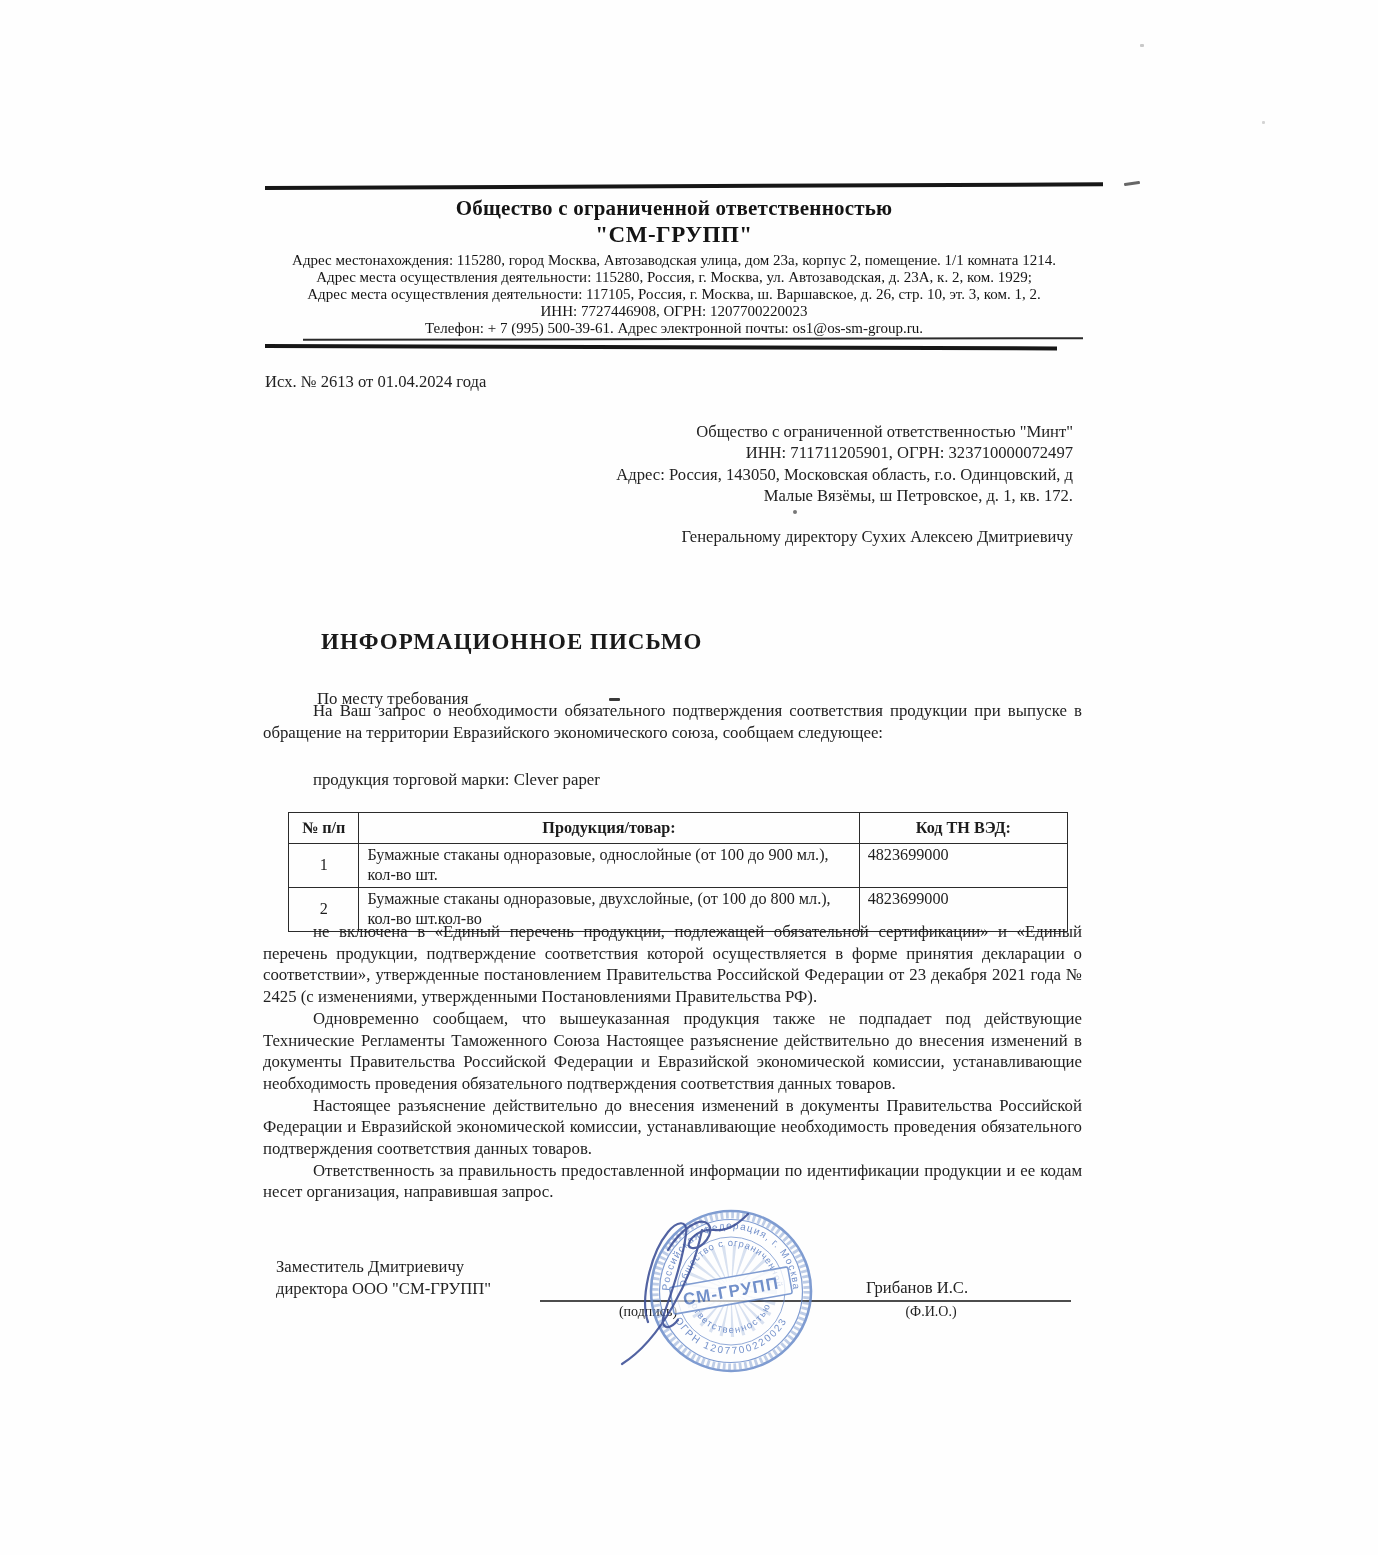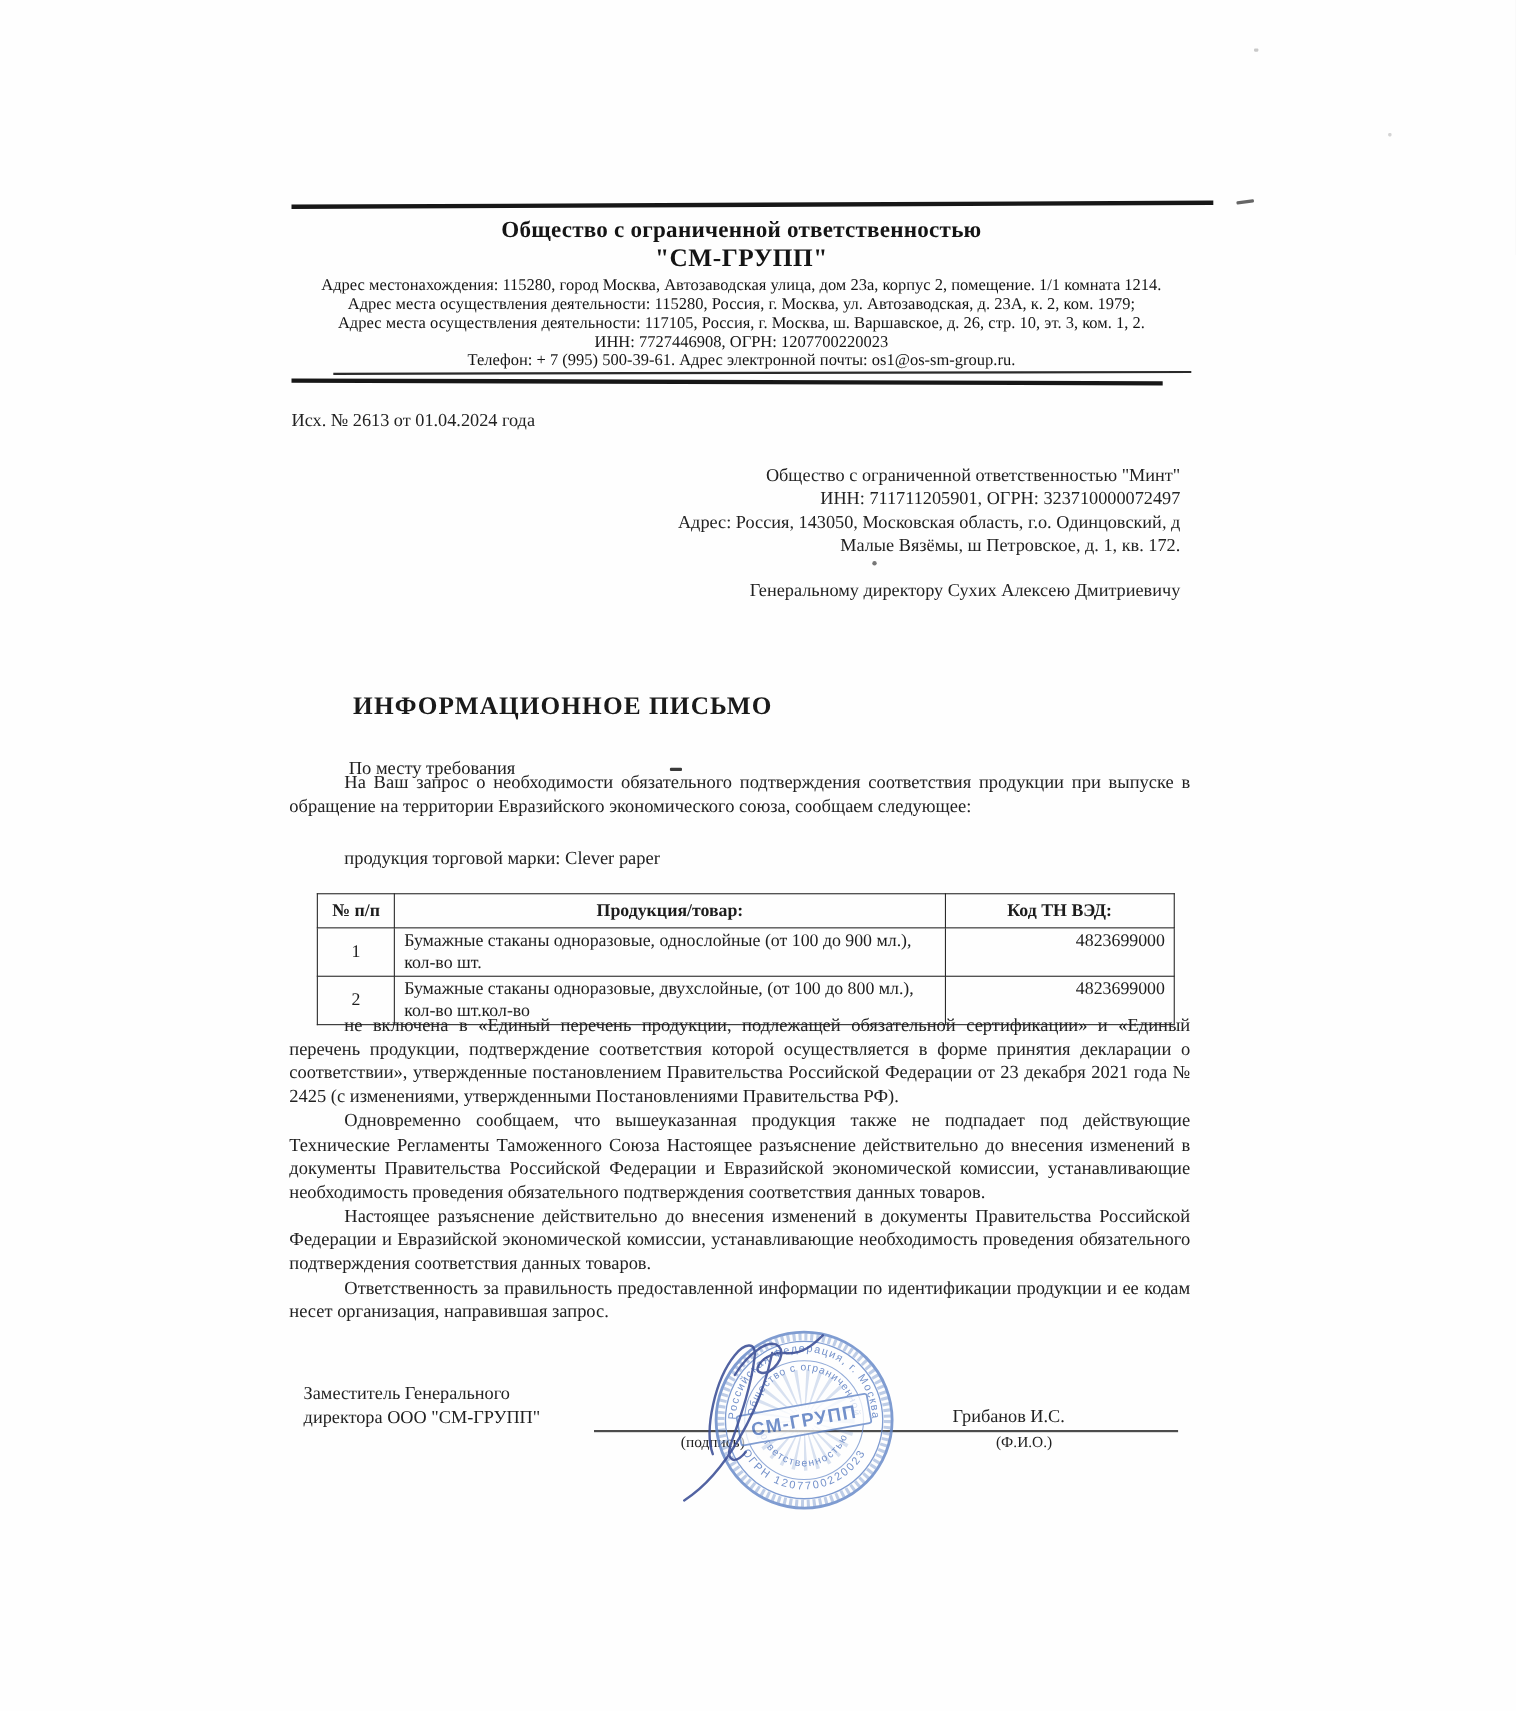--- a/index.html
+++ b/index.html
@@ -31,21 +31,21 @@
   
   .prodtable{position:absolute;left:288px;top:812px;width:780px;border-collapse:collapse;
              font-size:16.2px;color:#1d1d1d;}
   .prodtable th,.prodtable td{border:1.6px solid #2b2b2b;padding:2px 8px;}
   .prodtable th{font-weight:bold;height:26px;}
   .col-num{width:57px;text-align:center;}
   .col-prod{width:521px;}
   .col-code{width:202px;text-align:center;}
   .cell-num{text-align:center;vertical-align:middle;}
   .cell-prod{text-align:left;vertical-align:top;line-height:19.5px;padding-left:10px;}
-  .cell-code{text-align:right;vertical-align:top;}
+  .cell-code{text-align:left;vertical-align:top;}
   .prodtable td{height:37px;}
   
   .paras{position:absolute;left:263px;top:921px;width:819px;}
   .paras p{margin:0;text-indent:50px;}
   
   .sig-pos{position:absolute;left:276px;top:1256px;font-size:16.6px;line-height:22px;}
   .sig-line{position:absolute;left:540px;top:1300px;width:531px;height:1.7px;background:#4c4c4c;}
   .cap{position:absolute;font-size:14px;text-align:center;color:#222;}
   .cap-sign{left:600px;top:1304px;width:96px;}
   .cap-fio{left:888px;top:1304px;width:86px;}
@@ -62,21 +62,21 @@
 </head>
 <body>
 
 <div class="page">
 
   <div class="letterhead">
     <div class="rule-top"></div>
     <div class="org1">Общество с ограниченной ответственностью</div>
     <div class="org2">"СМ-ГРУПП"</div>
     <div class="addr addr-first">Адрес местонахождения: 115280, город Москва, Автозаводская улица, дом 23а, корпус 2, помещение. 1/1 комната 1214.</div>
-    <div class="addr">Адрес места осуществления деятельности: 115280, Россия, г. Москва, ул. Автозаводская, д. 23А, к. 2, ком. 1979;</div>
+    <div class="addr">Адрес места осуществления деятельности: 115280, Россия, г. Москва, ул. Автозаводская, д. 23А, к. 2, ком. 1929;</div>
     <div class="addr">Адрес места осуществления деятельности: 117105, Россия, г. Москва, ш. Варшавское, д. 26, стр. 10, эт. 3, ком. 1, 2.</div>
     <div class="addr">ИНН: 7727446908, ОГРН: 1207700220023</div>
     <div class="addr">Телефон: + 7 (995) 500-39-61. Адрес электронной почты: os1@os-sm-group.ru.</div>
     <div class="rule-thin"></div>
     <div class="rule-thick"></div>
   </div>
 
   <div class="ref">Исх. № 2613 от 01.04.2024 года</div>
 
   <div class="recipient">
@@ -113,21 +113,21 @@
     </table>
 
   <div class="paras bodytext">
     <p>не включена в «Единый перечень продукции, подлежащей обязательной сертификации» и «Единый перечень продукции, подтверждение соответствия которой осуществляется в форме принятия декларации о соответствии», утвержденные постановлением Правительства Российской Федерации от 23 декабря 2021 года № 2425 (с изменениями, утвержденными Постановлениями Правительства РФ).</p>
     <p>Одновременно сообщаем, что вышеуказанная продукция также не подпадает под действующие Технические Регламенты Таможенного Союза Настоящее разъяснение действительно до внесения изменений в документы Правительства Российской Федерации и Евразийской экономической комиссии, устанавливающие необходимость проведения обязательного подтверждения соответствия данных товаров.</p>
     <p>Настоящее разъяснение действительно до внесения изменений в документы Правительства Российской Федерации и Евразийской экономической комиссии, устанавливающие необходимость проведения обязательного подтверждения соответствия данных товаров.</p>
     <p>Ответственность за правильность предоставленной информации по идентификации продукции и ее кодам несет организация, направившая запрос.</p>
   </div>
 
   <div class="sig-pos">
-    <div>Заместитель Генерального</div>
+    <div>Заместитель Дмитриевичу</div>
     <div>директора ООО "СМ-ГРУПП"</div>
   </div>
   <div class="sig-line"></div>
   <div class="cap cap-sign">(подпись)</div>
   <div class="sig-name">Грибанов И.С.</div>
   <div class="cap cap-fio">(Ф.И.О.)</div>
 
   <svg class="seal-svg" width="324" height="210" viewBox="0 0 324 210">
     <defs>
       <path id="arcOuterTop" d="M113,103 A62,62 0 1 1 237,103" fill="none"></path>

